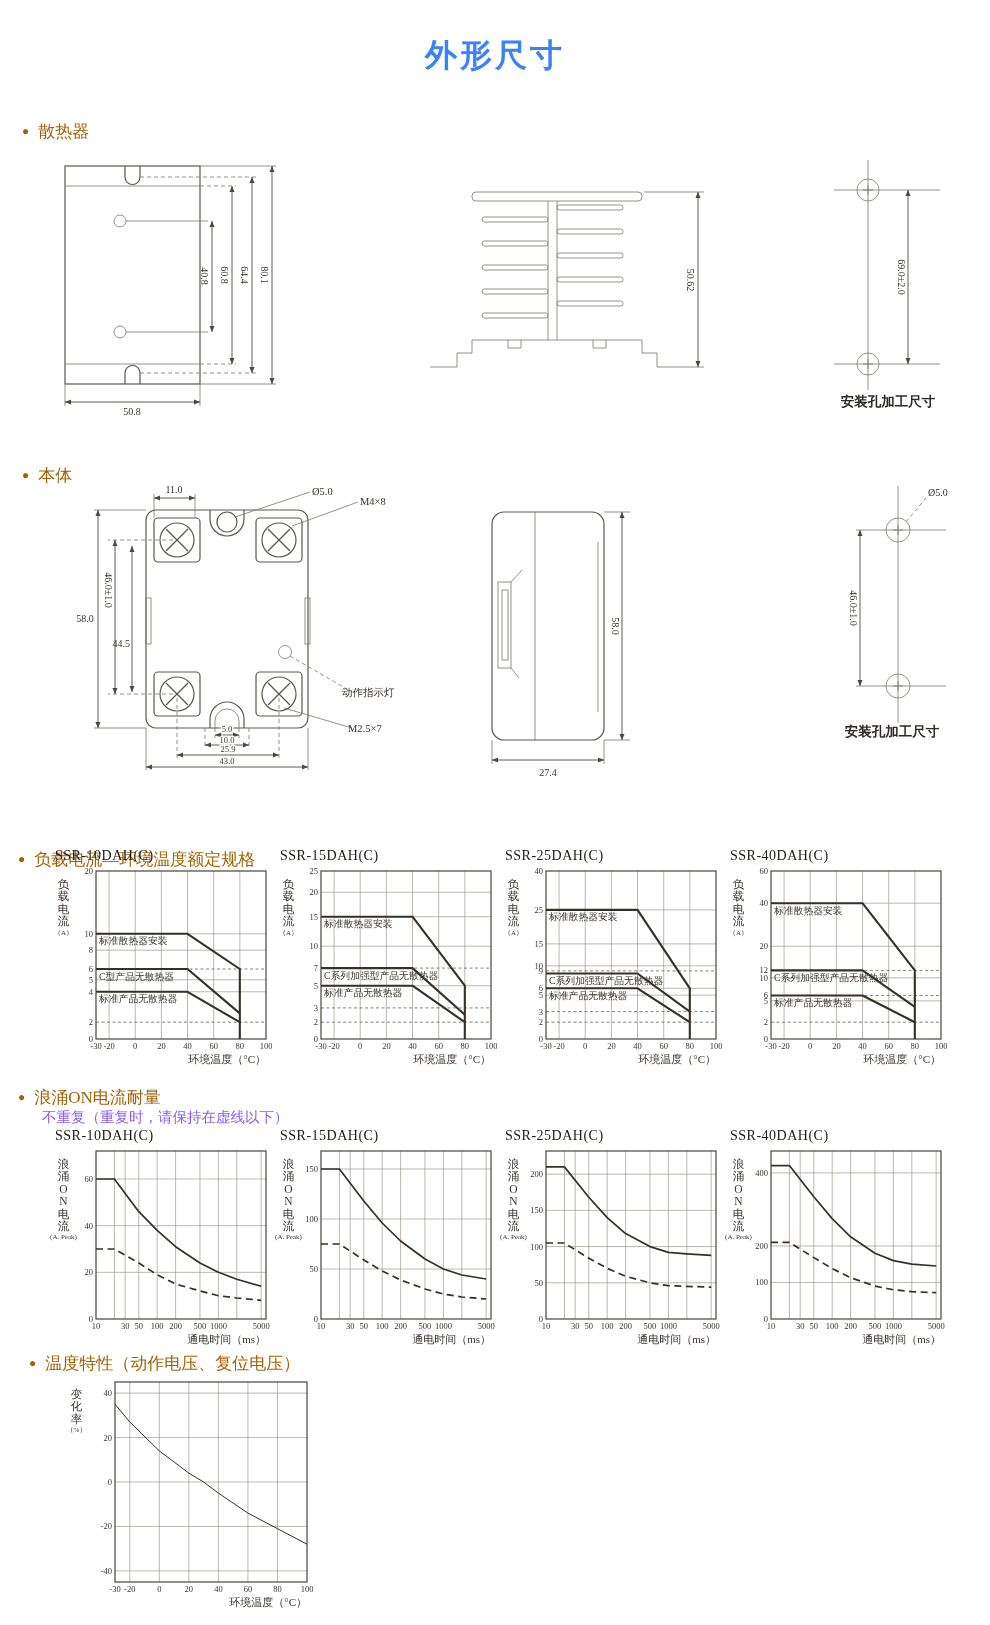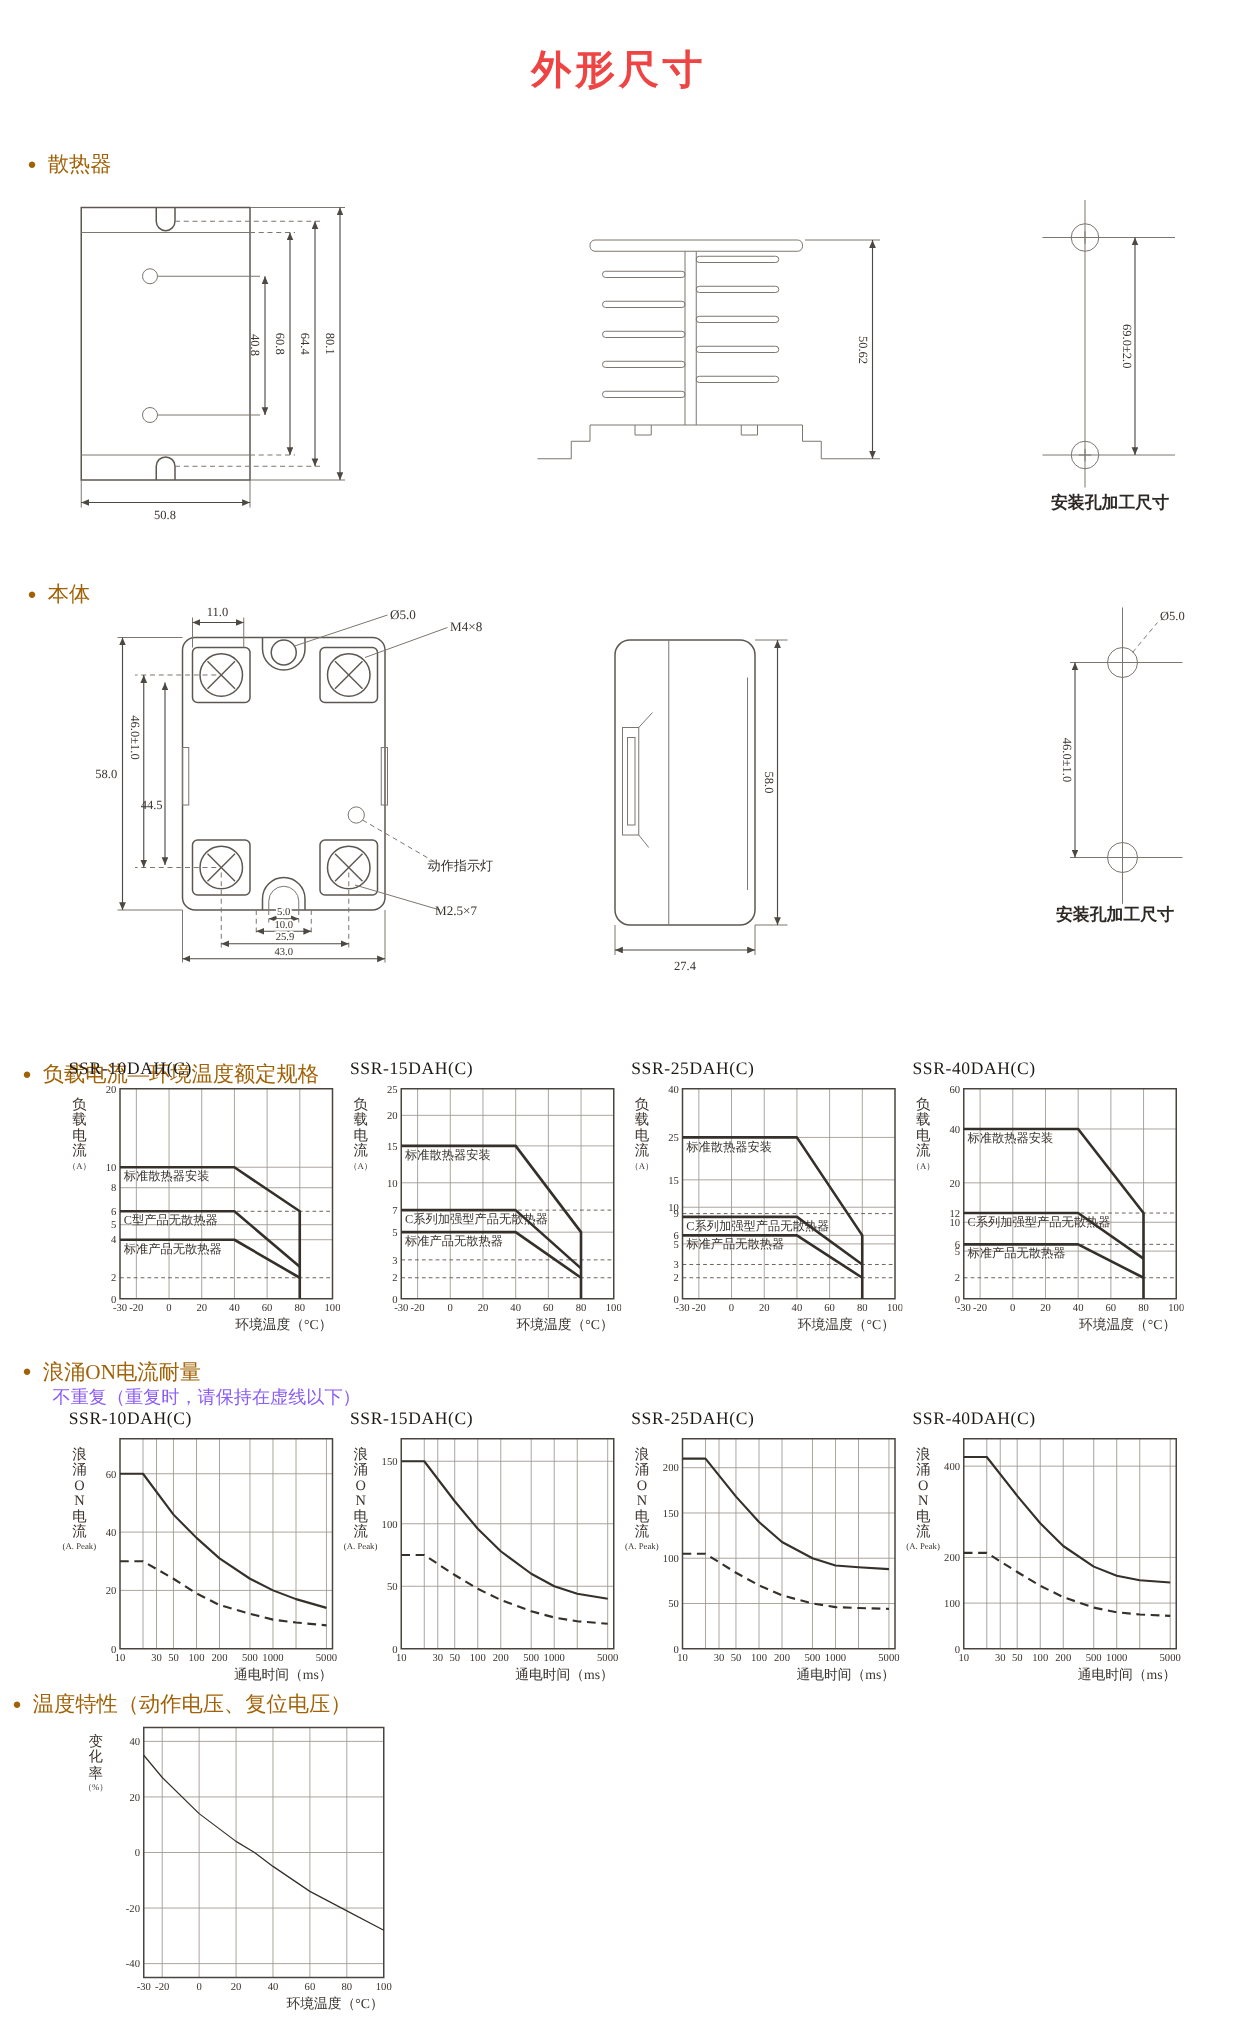--- a/index.html
+++ b/index.html
@@ -1,20 +1,20 @@
 <!DOCTYPE html>
 <html><head>
 <meta charset="utf-8">
 <style>
   html,body{margin:0;padding:0;background:#fff;}
   .page{position:relative;width:990px;height:1625px;background:#ffffff;overflow:hidden;
         font-family:"Liberation Serif","DejaVu Serif",serif;color:#2e2a26;}
   .page-title{position:absolute;top:34px;left:0;width:100%;text-align:center;
         font-family:"Liberation Sans","DejaVu Sans",sans-serif;font-weight:bold;
-        font-size:32px;letter-spacing:3px;color:#ef4444;}
+        font-size:32px;letter-spacing:3px;color:#3b82f6;}
   .sec-head{position:absolute;font-size:17px;color:#a16207;white-space:nowrap;}
   .sec-head .dot{font-size:12px;vertical-align:2px;margin-right:9px;}
   .sec-note{position:absolute;font-size:14.5px;color:#8b5cf6;white-space:nowrap;}
   .drawing{position:absolute;}
   
   .ln{stroke:#5d5751;fill:none;stroke-width:1.2;}
   .thin{stroke:#7c766f;fill:none;stroke-width:0.8;}
   .dash{stroke-dasharray:4,3;}
   .diml{stroke:#4e4842;fill:none;stroke-width:0.9;}
   text.dim{font:10px "Liberation Serif",serif;fill:#3a332e;}
@@ -666,21 +666,21 @@
             <text x="21" y="29.913043478260875" font-size="8.5" fill="#3a332e" text-anchor="end" font-family="&quot;Liberation Serif&quot;,serif">400</text>
             <text x="21" y="102.95652173913045" font-size="8.5" fill="#3a332e" text-anchor="end" font-family="&quot;Liberation Serif&quot;,serif">200</text>
             <text x="21" y="139.47826086956522" font-size="8.5" fill="#3a332e" text-anchor="end" font-family="&quot;Liberation Serif&quot;,serif">100</text>
             <text x="21" y="176" font-size="8.5" fill="#3a332e" text-anchor="end" font-family="&quot;Liberation Serif&quot;,serif">0</text>
             <text x="194" y="197" font-size="11" fill="#3a332e" text-anchor="end" font-family="&quot;Liberation Serif&quot;,serif">通电时间（ms）</text>
           </svg>
         </div>
       </div>
   </div>
 
-  <div class="sec-head" style="left:10px;top:1352px;">
+  <div class="sec-head" style="left:29px;top:1352px;">
     <span class="dot">●</span><span>温度特性（动作电压、复位电压）</span>
   </div>
 
   <div class="chart-row" style="left:68px;top:1376px;">
     <div class="chart chart-wide">
         <div class="chart-body">
           <div class="chart-ylabel">
             <span>变</span>
             <span>化</span>
             <span>率</span>

